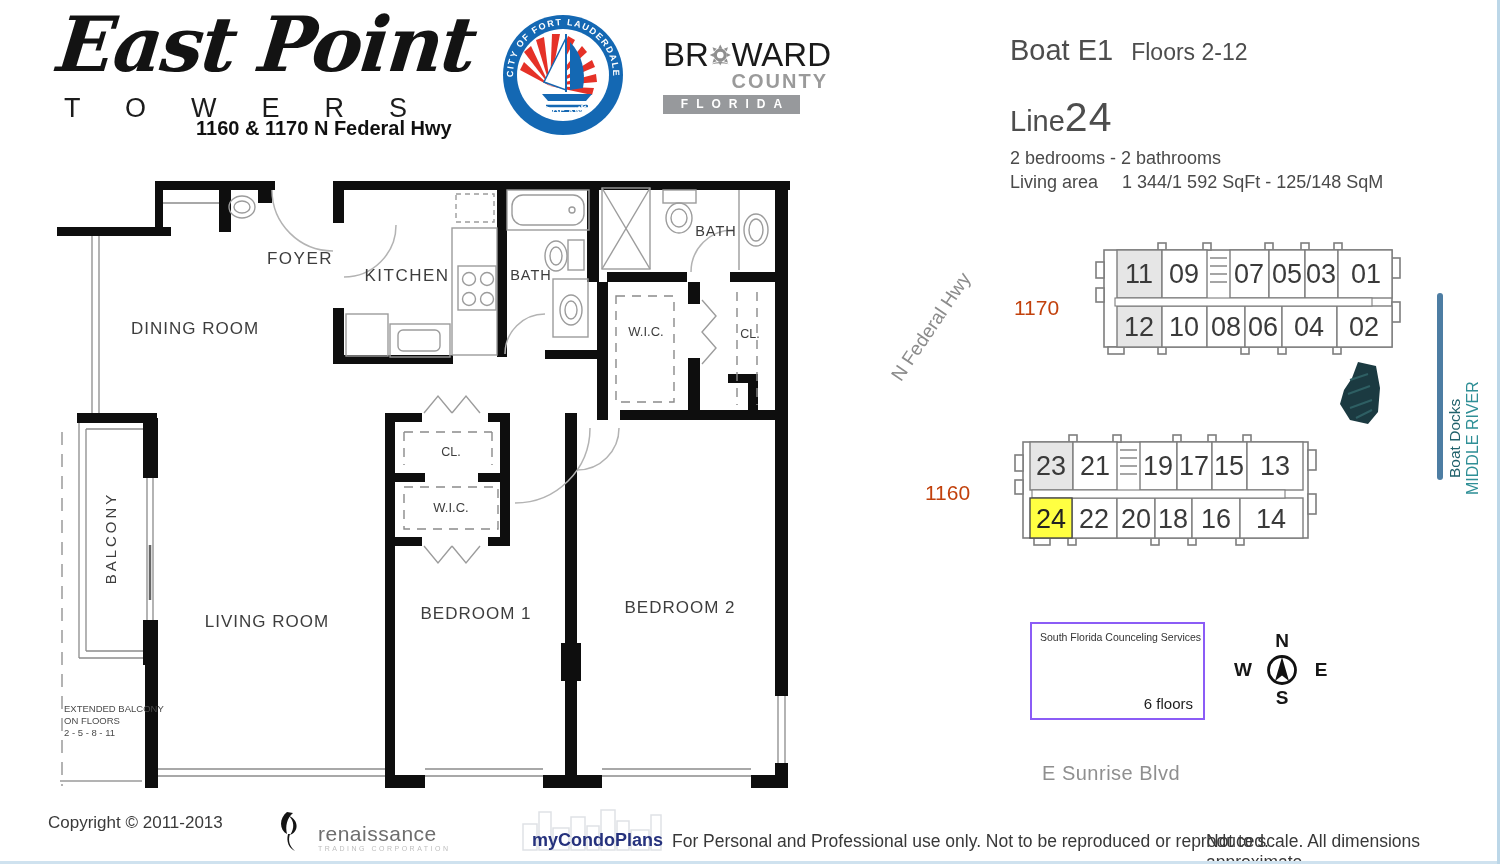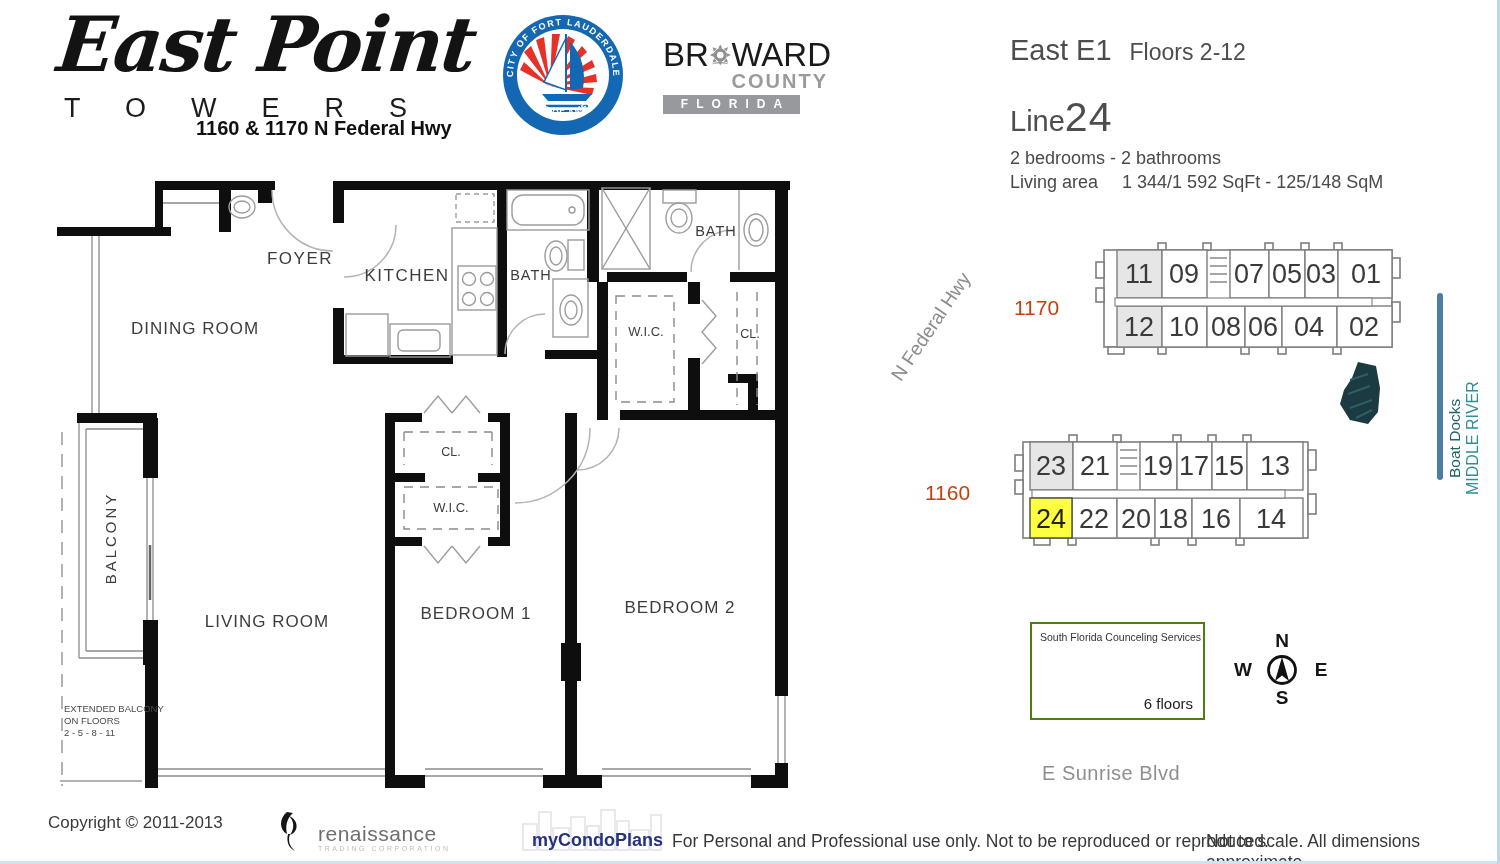--- a/index.html
+++ b/index.html
@@ -27,21 +27,21 @@
   .bro-county{text-align:right;font-size:20px;font-weight:600;color:#9a9a9a;letter-spacing:2px;margin-top:-4px;padding-right:3px;}
   .bro-bar{margin-top:2px;width:137px;height:19px;background:#97999c;color:#fff;font-size:12px;
            font-weight:bold;letter-spacing:8px;text-align:center;line-height:19px;padding-left:8px;box-sizing:border-box;}
   
   .gray-label{color:#c2410c;font-size:21px;}
   .nfed{left:896px;top:368px;color:#8c8c8c;font-size:19px;transform:rotate(-56deg);transform-origin:0 50%;white-space:nowrap;}
   .vtext{writing-mode:vertical-rl;transform:rotate(180deg);white-space:nowrap;font-weight:500;}
   .boatdocks{left:1446px;top:318px;height:160px;font-size:15.5px;color:#20616b;}
   .midriver{left:1464px;top:300px;height:195px;font-size:16px;color:#2f8f96;}
   .roadbar{left:1437px;top:293px;width:6px;height:187px;background:#4d7da3;border-radius:3px;}
-  .counc-box{left:1030px;top:622px;width:175px;height:98px;border:2px solid #4d7c0f;box-sizing:border-box;}
+  .counc-box{left:1030px;top:622px;width:175px;height:98px;border:2px solid #8b5cf6;box-sizing:border-box;}
   .counc-l1{position:absolute;left:8px;top:7px;font-size:10.5px;color:#333;}
   .counc-l2{position:absolute;right:10px;bottom:6px;font-size:15px;color:#1d1d1d;}
   .sunrise{left:1042px;top:762px;font-size:20px;color:#8f8f8f;letter-spacing:0.5px;}
   
   .copyright{left:48px;top:813px;font-size:17px;color:#3a3a3a;}
   .renai{left:274px;top:810px;display:flex;align-items:flex-start;gap:16px;}
   .renai-name{font-size:21px;color:#6e6e6e;letter-spacing:0.5px;line-height:20px;margin-top:14px;}
   .renai-sub{font-size:7px;color:#bdbdbd;letter-spacing:2.5px;text-align:right;margin-top:1px;}
   .mycondo{left:518px;top:804px;width:160px;height:52px;}
   .mycondo-text{position:absolute;left:14px;top:26px;font-size:18px;font-weight:bold;color:#26327d;}
@@ -110,21 +110,21 @@
       <path d="M4 29 C10 25 22 25 28 29 C20 27.5 12 27.5 4 29 Z" fill="#8f8f8f"></path>
     </svg>
     <span class="bro-txt">WARD</span>
   </div>
   <div class="bro-county">COUNTY</div>
   <div class="bro-bar">FLORIDA</div>
 </div>
 
 <div class="abs unit-info">
   <div class="ui-row1">
-    <span class="ui-unit">East E1</span>
+    <span class="ui-unit">Boat E1</span>
     <span class="ui-floors">Floors 2-12</span>
   </div>
   <div class="ui-row2">
     <span class="ui-line">Line</span>
     <span class="ui-line-val">24</span>
   </div>
   <div class="ui-bed">2 bedrooms - 2 bathrooms</div>
   <div class="ui-area">
     <span>Living area</span>
     <span>1 344/1 592 SqFt - 125/148 SqM</span>

